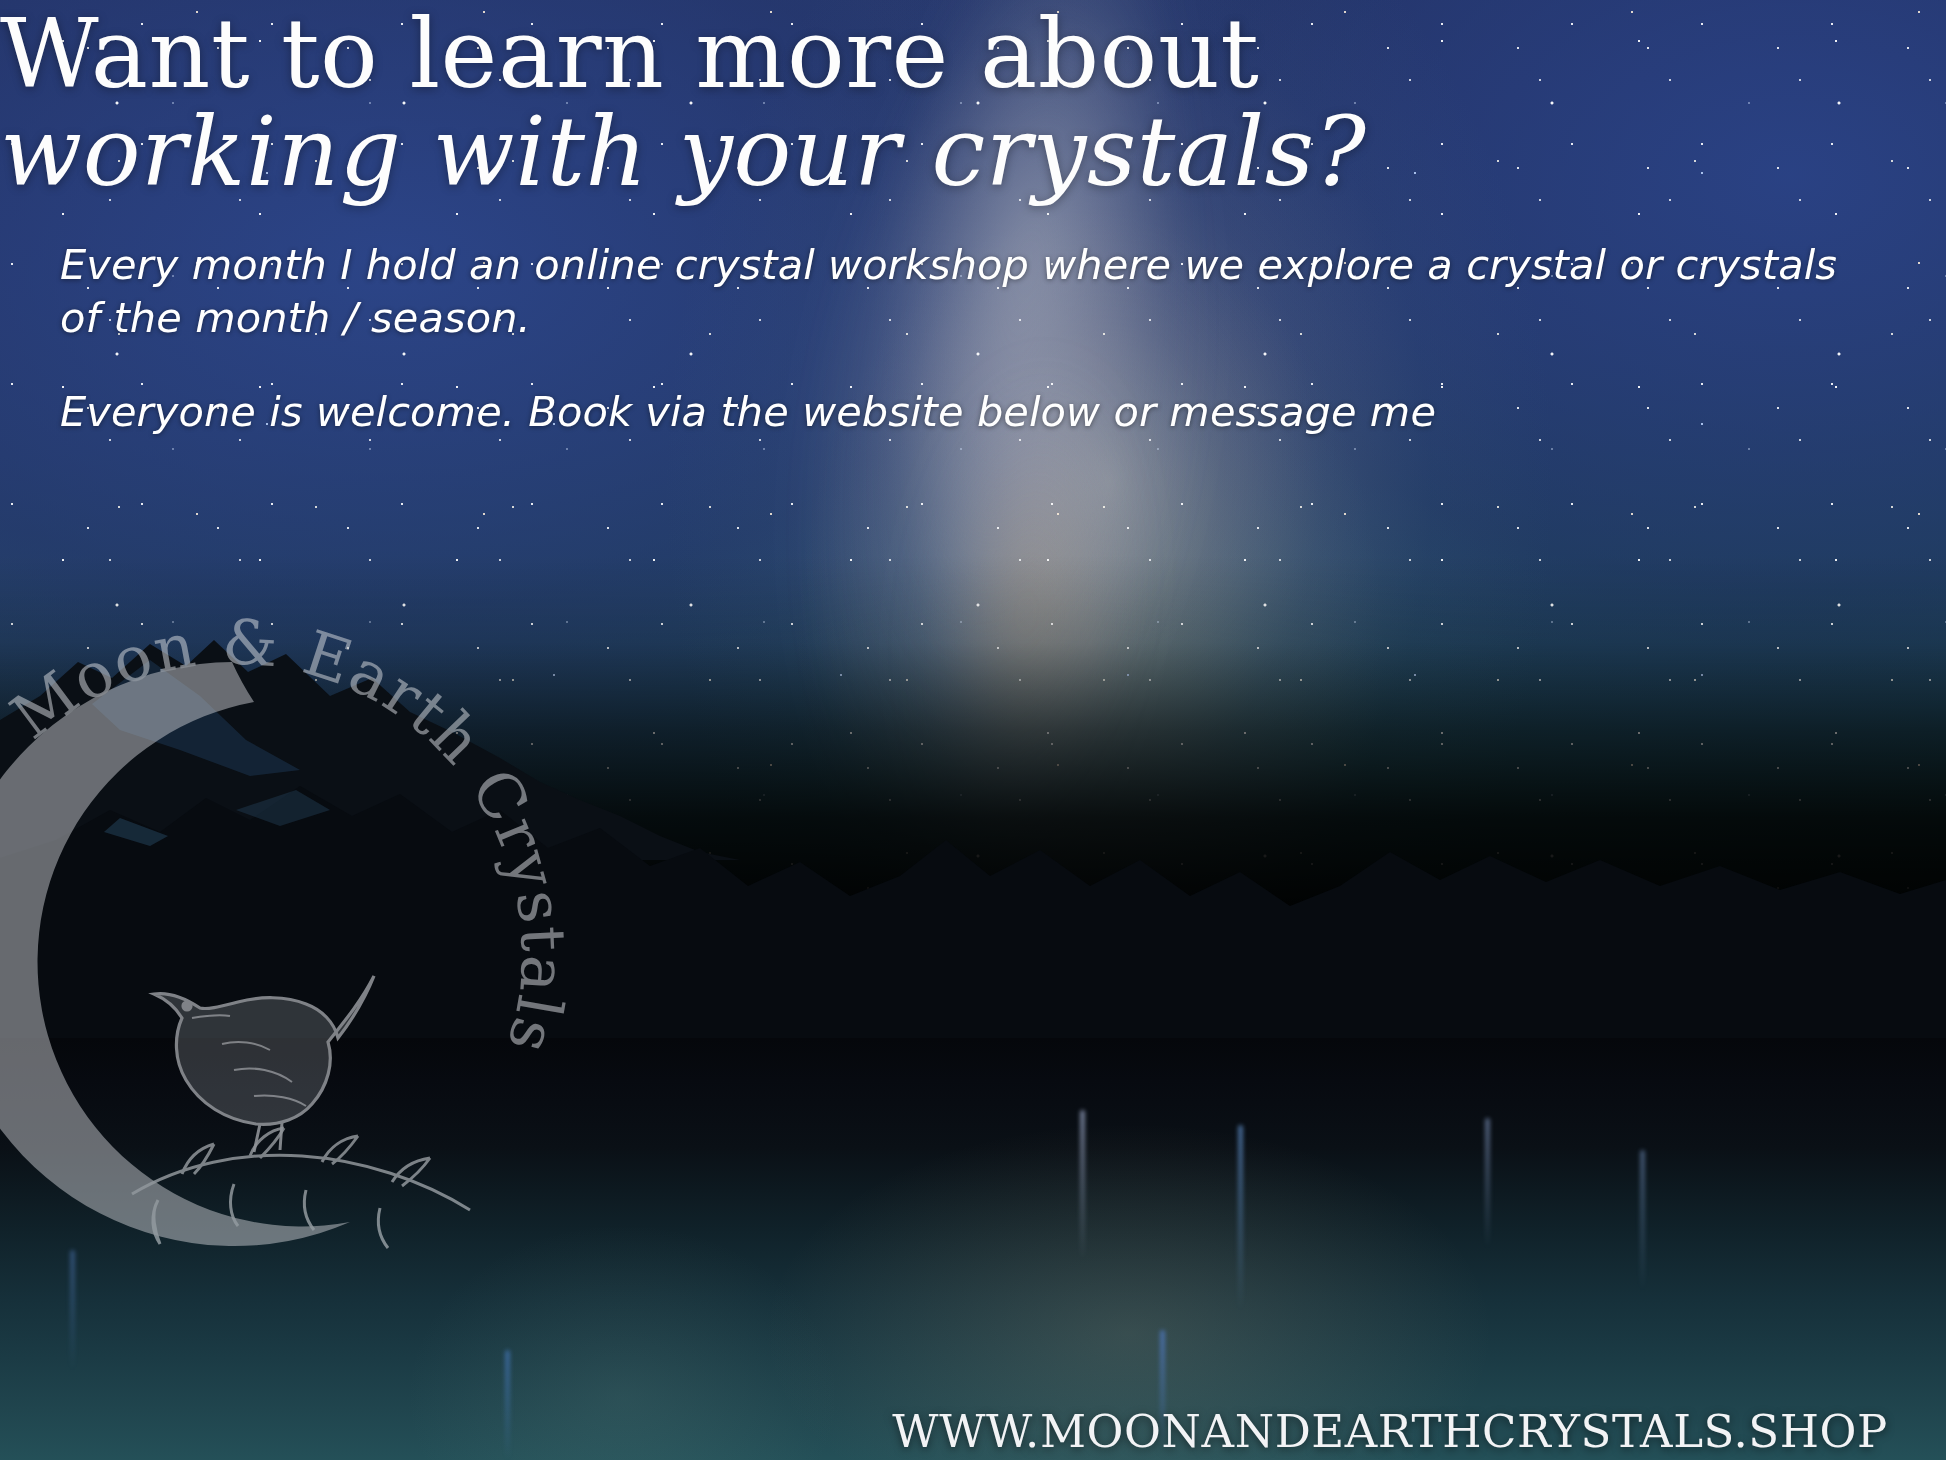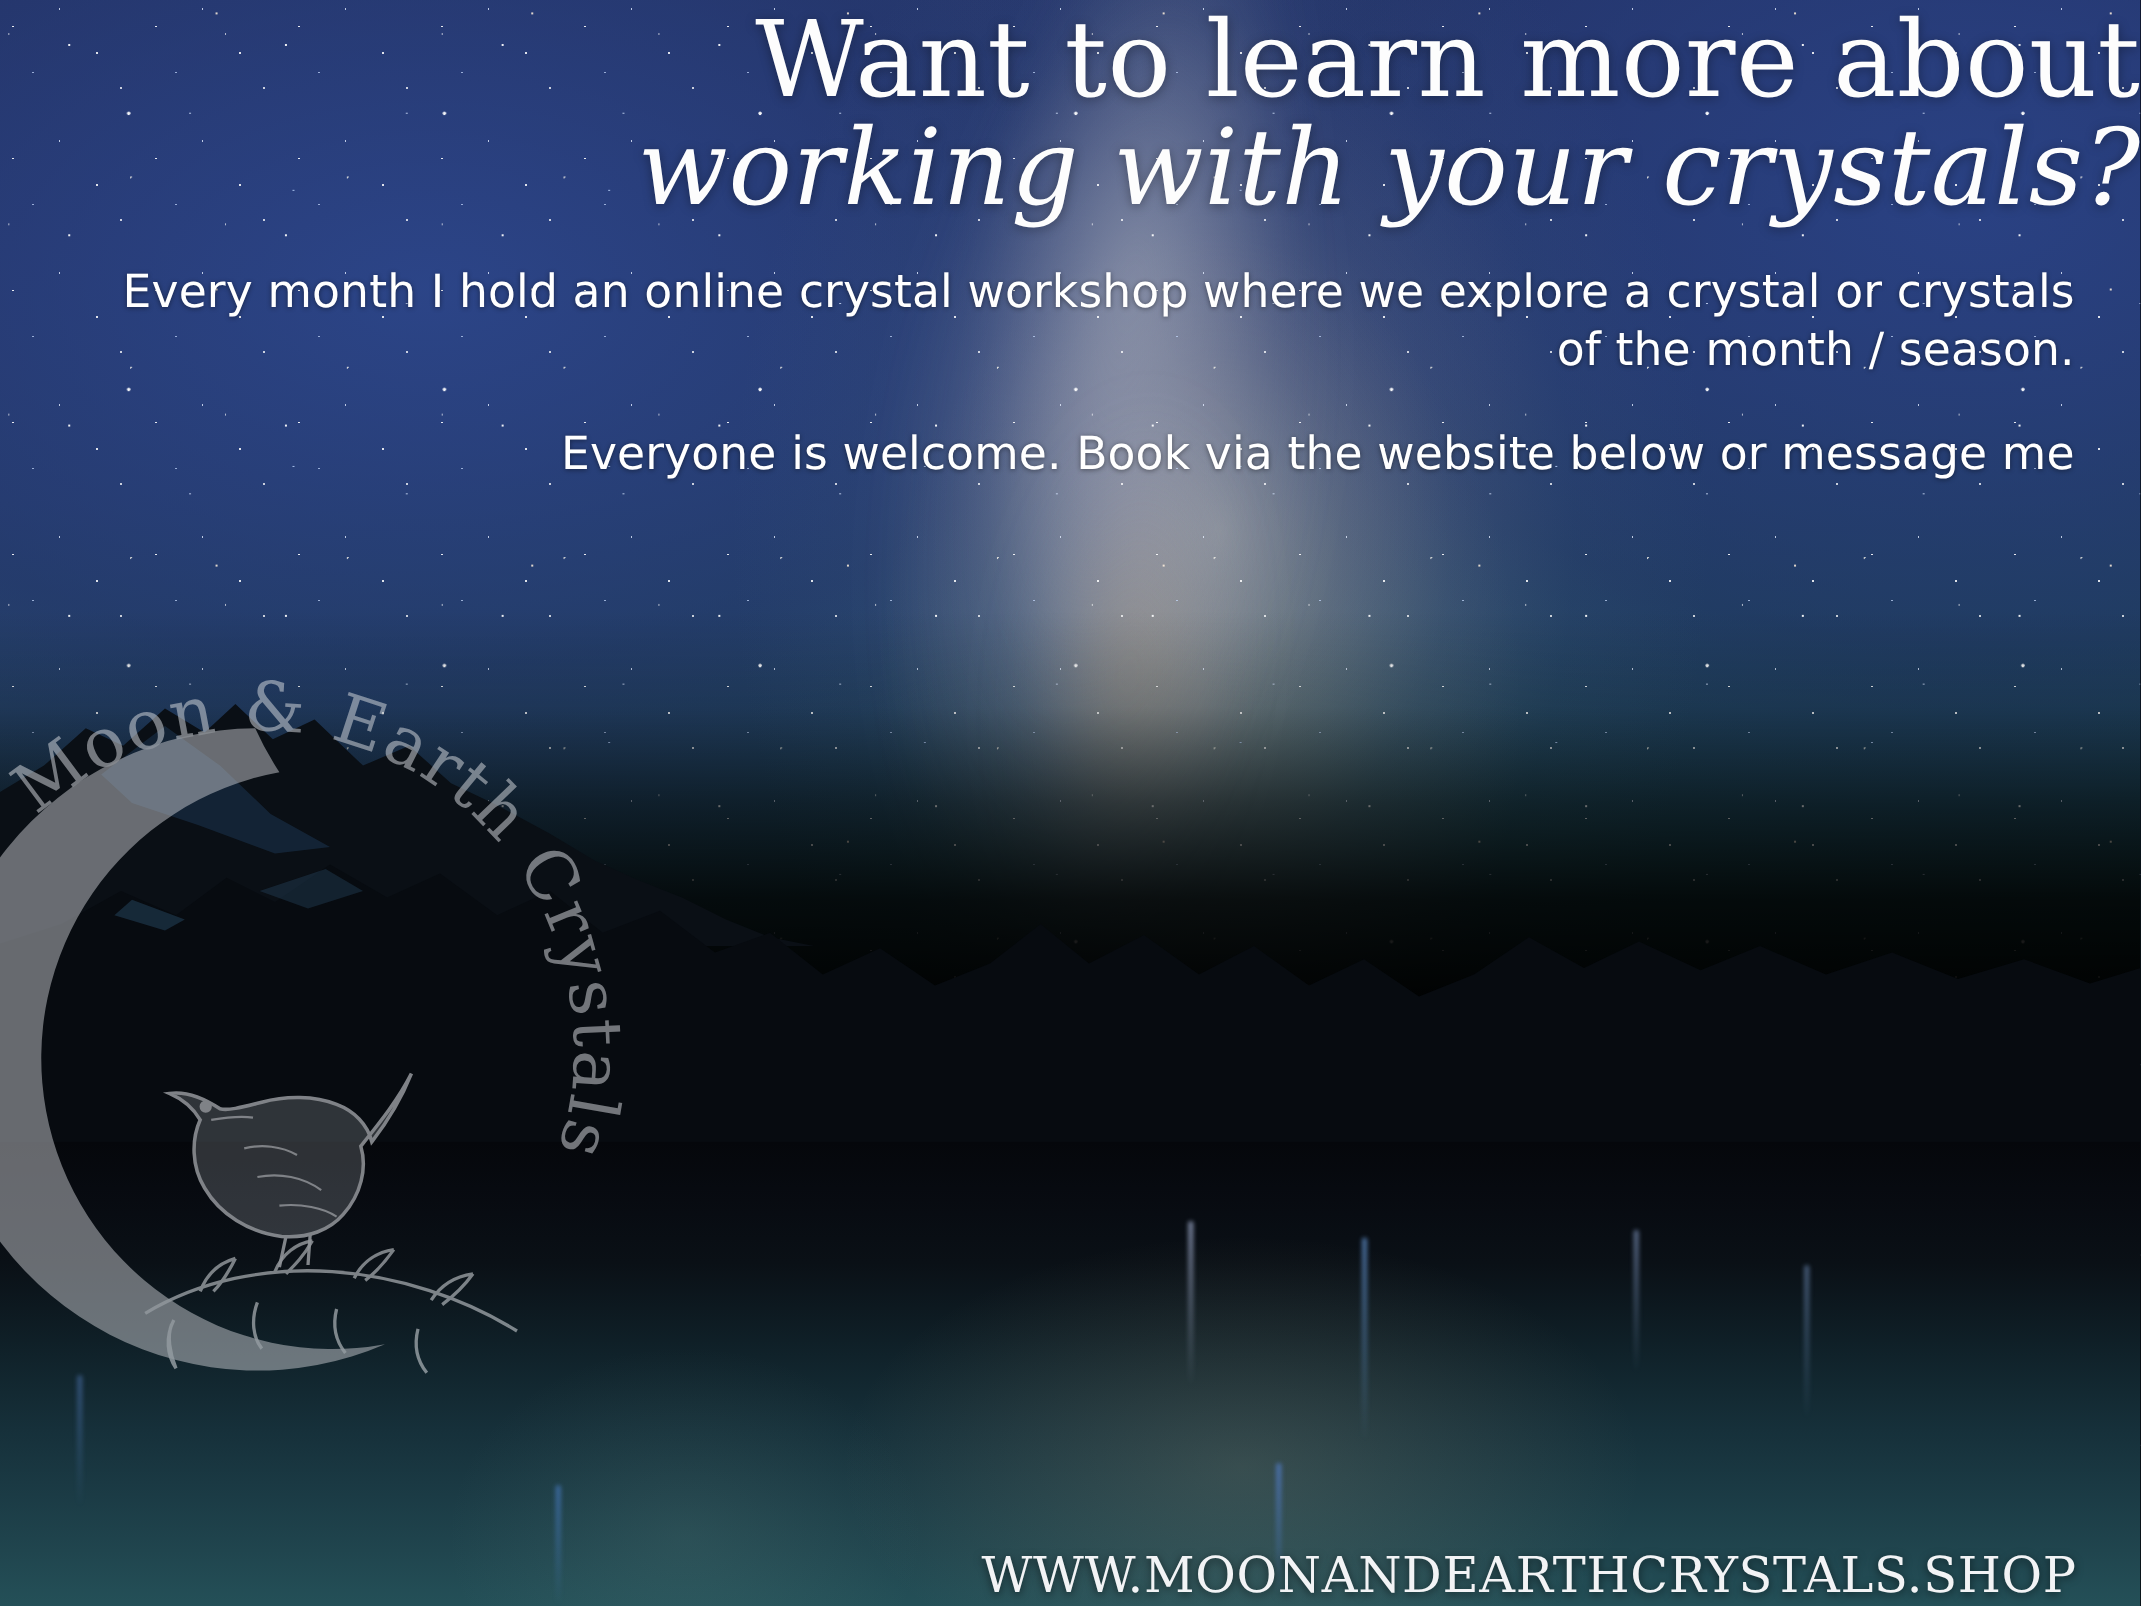--- a/index.html
+++ b/index.html
@@ -179,21 +179,21 @@
     opacity: .62;
     pointer-events: none;
   }
   .watermark svg { width: 100%; height: 100%; display:block; }
 
   
   .content {
     position: absolute;
     inset: 0;
     color: #ffffff;
-    text-align: right;
+    text-align: left;
   }
   .headline {
     position: absolute;
     left: 0; right: 0;
     top: 6px;
     font-family: "DejaVu Serif", serif;
     font-size: 96px;
     line-height: 1.02;
     letter-spacing: .5px;
     font-weight: 400;
@@ -206,20 +206,21 @@
     position: absolute;
     left: 60px;
     right: 60px;
     top: 238px;
     font-size: 41.5px;
     line-height: 1.28;
     font-weight: 400;
     letter-spacing: .1px;
     color: #ffffff;
     text-shadow: 0 1px 5px rgba(0,0,0,.45);
+    font-style: italic;
   }
   .body p {
     margin: 0 0 41px 0;
   }
   .body p.tight { margin-bottom: 0; }
 
   .url {
     position: absolute;
     right: 58px;
     bottom: 2px;

